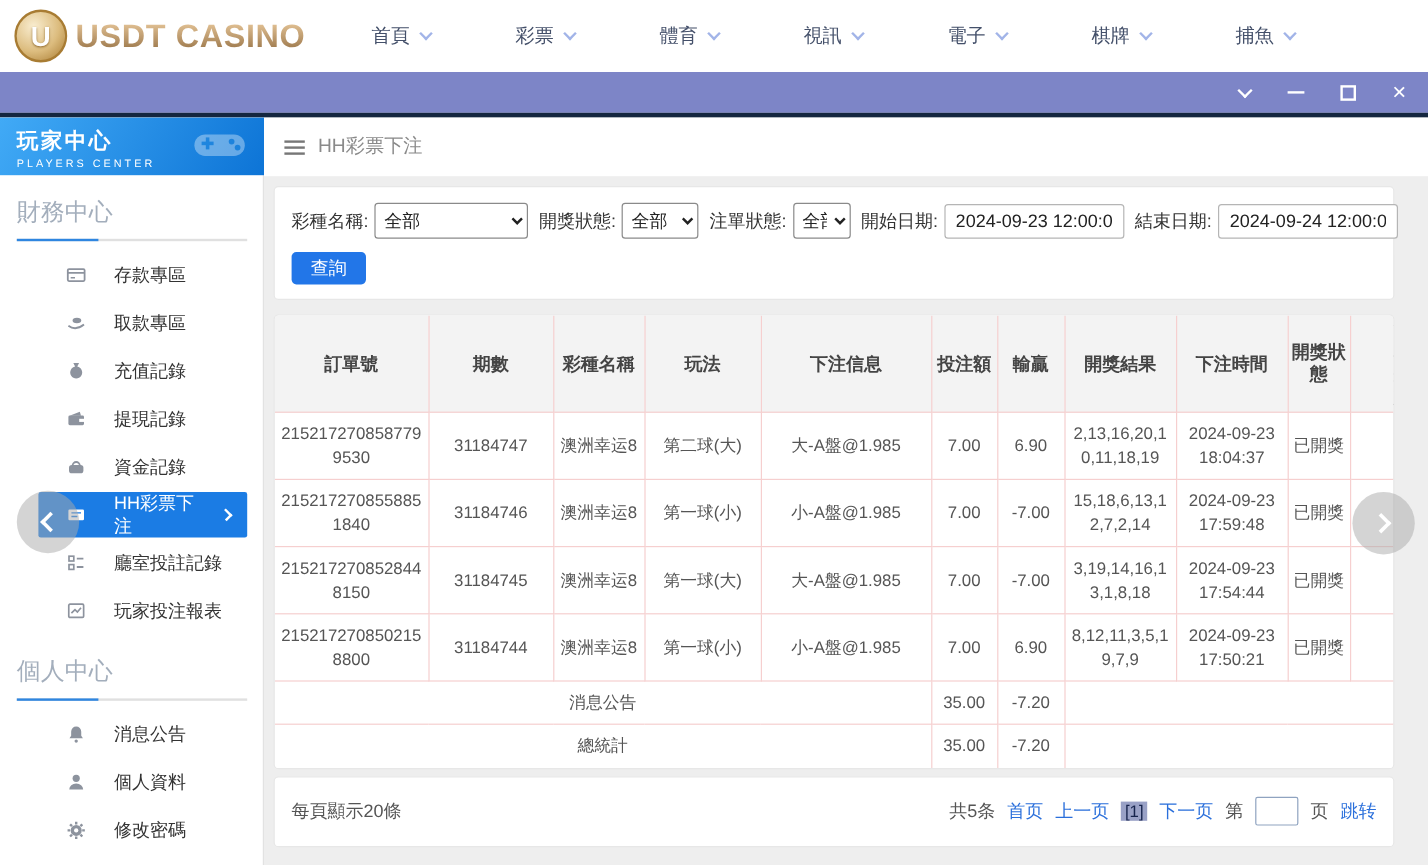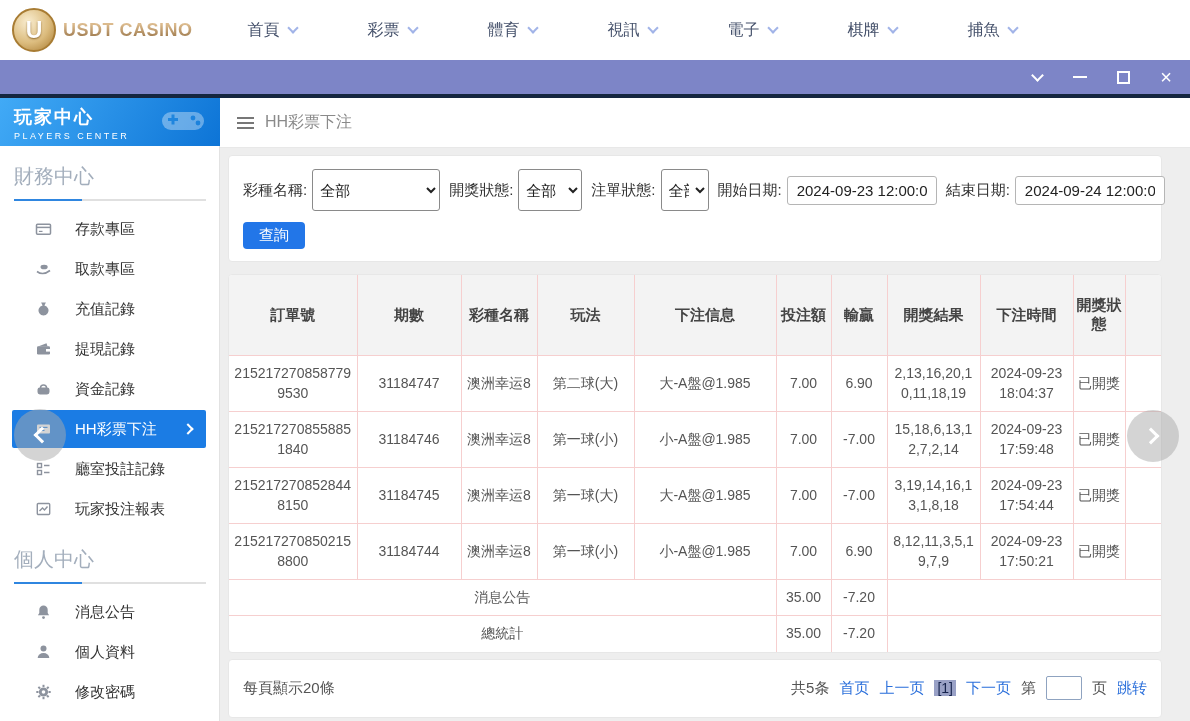--- a/index.html
+++ b/index.html
@@ -11,21 +11,21 @@
   }
   .app { position:relative; width:1190px; height:721px; }
 
   
   .topbar { height:60px; background:#fff; display:flex; align-items:center; }
   .logo { display:flex; align-items:center; gap:7px; margin-left:12px; }
   .coin { width:44px; height:44px; border-radius:50%;
     background:radial-gradient(circle at 35% 30%, #f9edd0, #dcbc7e 55%, #a87a30);
     border:2px solid #a87c33; display:flex; align-items:center; justify-content:center; }
   .coin-u { font-weight:bold; font-size:23px; color:#fff; text-shadow:0 1px 2px #8a6326; }
-  .logo-text { font-size:18px; font-weight:bold; letter-spacing:.5px;
+  .logo-text { font-size:27px; font-weight:bold; letter-spacing:.5px;
     background:linear-gradient(180deg,#dcbb8e 20%,#8f6a3e);
     -webkit-background-clip:text; background-clip:text; color:transparent;text-decoration:underline; }
   .nav { display:flex; margin-left:55px; gap:71px; }
   .nav-item { display:flex; align-items:center; gap:9px; color:#44506a; font-size:16px; cursor:pointer; }
   .chev-down { width:8px; height:8px; border-right:2px solid #a2b4e8; border-bottom:2px solid #a2b4e8;
     transform:rotate(45deg); margin-top:-4px; }
 
   
   .purplebar { height:34px; background:#7d85c7; display:flex; align-items:center;
     justify-content:flex-end; gap:27px; padding-right:16px; }
@@ -42,21 +42,21 @@
   
   .sidebar { width:220px; background:#fff; box-shadow:inset -1px 0 0 #e2e2e2; flex:none; }
   .sb-header { height:48px; background:linear-gradient(120deg,#41aaf6,#0d74d6);
     color:#fff; padding:7px 0 0 14px; position:relative; overflow:hidden; }
   .sb-title { font-size:18px; font-weight:bold; letter-spacing:2px; }
   .sb-sub { font-size:9px; letter-spacing:2.5px; margin-top:2px; }
   .gamepad { position:absolute; right:14px; top:8px; opacity:.35; }
   .section-header { color:#a3aebc; font-size:20px; margin:17px 14px 0; }
   .section-line { height:2px; background:#e0e0e0; margin:9px 14px 0; position:relative; }
   .section-line::before { content:""; position:absolute; left:0; top:0; width:68px; height:2px; background:#2f86e0; }
-  .menu { margin-top:8px; }
+  .menu { margin-top:8px;margin-left:20px; }
   .menu-item { display:flex; align-items:center; height:40px; padding-left:34px; gap:23px;
     color:#333; font-size:15px; cursor:pointer; }
   .menu-item .icn { width:18px; height:16px; color:#8d939e; display:flex; justify-content:center; flex:none; }
   .menu-item.active { background:#1b7ce4; color:#fff; margin:1px 14px 1px 12px; height:38px;
     padding-left:22px; border-radius:2px; }
   .menu-item.active .icn { color:#fff; }
   .chev-right { width:8px; height:8px; border-right:2px solid #fff; border-bottom:2px solid #fff;
     transform:rotate(-45deg); margin-left:auto; margin-right:14px; }
 
   
@@ -73,21 +73,21 @@
     display:flex; align-items:center; gap:11px; padding-left:17px; color:#8a8a8a; font-size:16px; flex:none; }
   .hamburger { display:flex; flex-direction:column; gap:3px; }
   .hamburger span { width:17px; height:2px; background:#777; }
 
   .panel { background:#fff; border:1px solid #e7e7e7; border-radius:4px; margin:7px 28px 0 8px; }
 
   
   .filter-panel { padding:13px 14px 12px; }
   .filter-row { display:flex; align-items:center; font-size:15px; color:#333; white-space:nowrap; }
   .fgroup { display:flex; align-items:center; gap:5px; margin-right:9px; }
-  select { height:42px; border:1px solid #8a8a8a; border-radius:3px; background:#fff;
+  select { height:30px; border:1px solid #8a8a8a; border-radius:3px; background:#fff;
     font-size:15px; color:#222; padding:2px 3px; font-family:inherit; }
   .sel-lottery { width:128px; } .sel-draw { width:64px; } .sel-order { width:48px; }
   .date-input { width:150px; height:29px; border:1px solid #b5b5b5; border-radius:3px;
     font-size:15px; color:#222; padding:0 9px; font-family:inherit; }
   .search-btn { margin-top:11px; background:#2276e8; color:#fff; border:none; border-radius:4px;
     padding:4px 16px; font-size:15px; cursor:pointer; font-family:inherit; }
 
   
   .table-panel { margin-top:12px; overflow:hidden; }
   table { width:100%; border-collapse:collapse; table-layout:fixed; color:#555; font-size:14px; }

